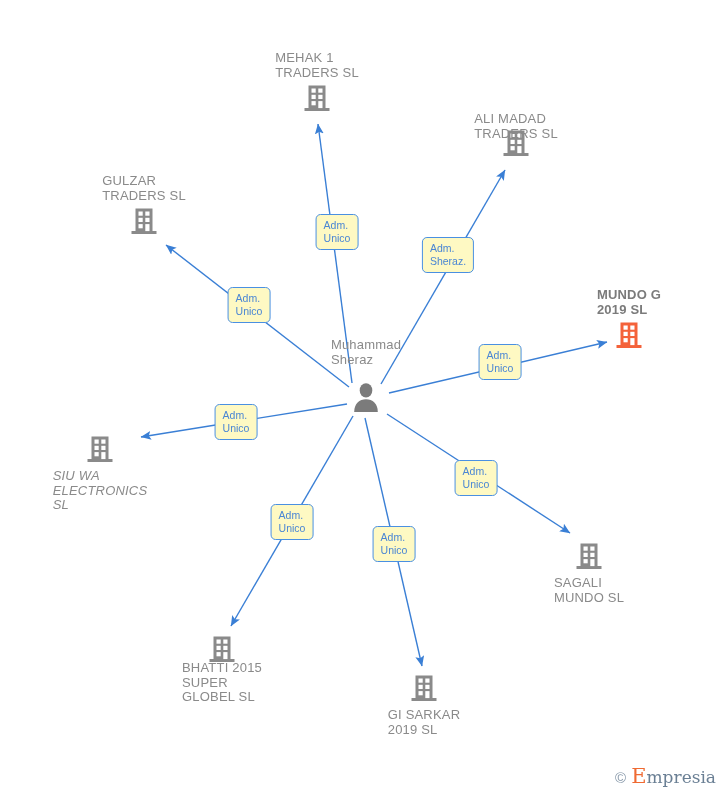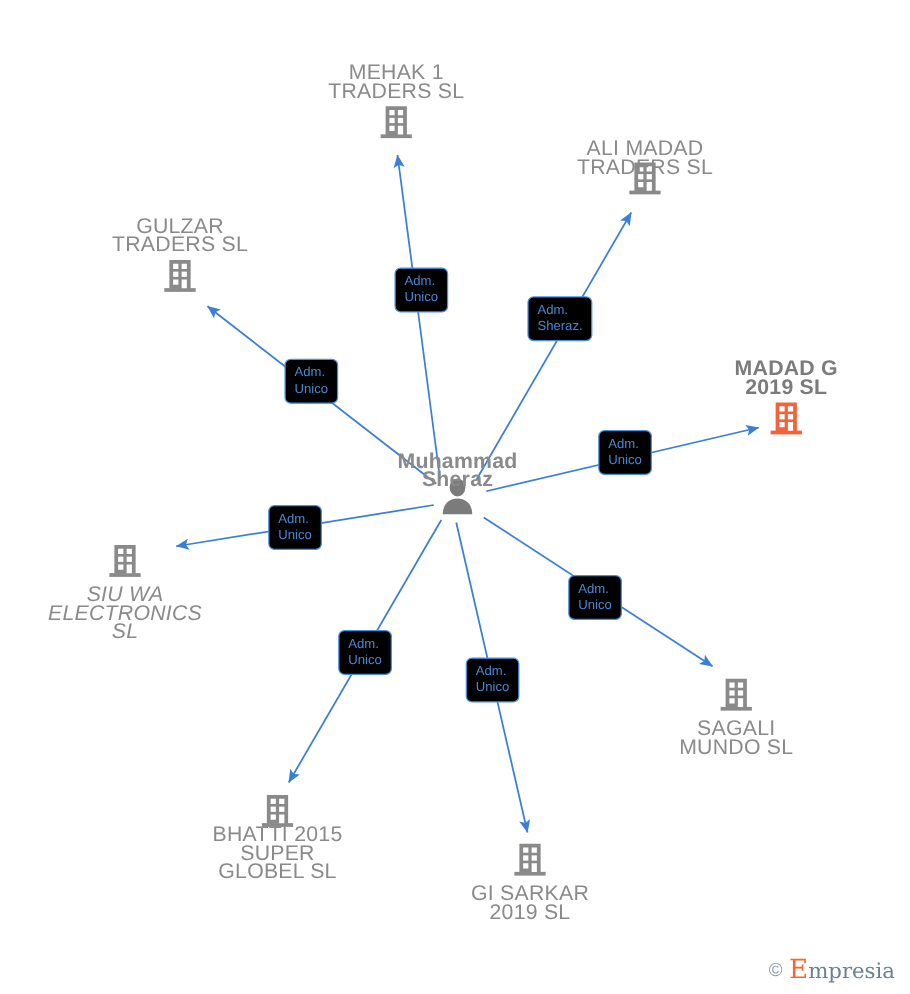--- a/index.html
+++ b/index.html
@@ -30,22 +30,21 @@
     height: 0;
   }
   .node-icon {
     position: absolute;
     transform: translate(-50%, -50%);
   }
   .node-label {
     position: absolute;
     left: 50%;
     transform: translateX(-50%);
-    text-align: center;
-    font-size: 17px;
+    font-size: 13px;
     line-height: 14.5px;
     color: #8a8a8a;
     white-space: nowrap;
     letter-spacing: 0.2px;
   }
   .node-label.above {
     bottom: 20px;
   }
   .node-label.below {
     top: 20px;
@@ -53,21 +52,21 @@
   .node.highlight .node-label {
     color: #7b7b7b;
     font-weight: bold;
   }
   .edge-label {
     position: absolute;
     transform: translate(-50%, -50%);
     box-sizing: border-box;
     border: 1.3px solid #4a90e2;
     border-radius: 5px;
-    background: #000000;
+    background: #fef9c3;
     color: #4a86d4;
     font-size: 10.5px;
     line-height: 13px;
     padding: 4px 7px 4px 7px;
     text-align: left;
     white-space: nowrap;
   }
   .edge-label span {
     display: block;
   }
@@ -172,21 +171,21 @@
             <rect x="6.5" y="2.5" width="17" height="23" fill="#f4623a"></rect>
             <rect x="2.5" y="25" width="25" height="3" fill="#f4623a"></rect>
             <rect x="9.5" y="5.5" width="4.2" height="4.2" fill="#ffffff"></rect>
             <rect x="16.3" y="5.5" width="4.2" height="4.2" fill="#ffffff"></rect>
             <rect x="9.5" y="11.8" width="4.2" height="4.2" fill="#ffffff"></rect>
             <rect x="16.3" y="11.8" width="4.2" height="4.2" fill="#ffffff"></rect>
             <rect x="9.5" y="18.1" width="4.2" height="4.2" fill="#ffffff"></rect>
             <rect x="16.3" y="18.1" width="4.2" height="7" fill="#ffffff"></rect>
           </svg></div>
         <div class="node-label above" style="bottom: 20px;">
-          <div>MADAD G</div>
+          <div>MUNDO G</div>
           <div>2019  SL</div>
         </div>
       </div>
       <div class="node" style="left: 100px; top: 451px;">
         <div class="node-icon"><svg width="30" height="30" viewBox="0 0 30 30" xmlns="http://www.w3.org/2000/svg">
             <rect x="6.5" y="2.5" width="17" height="23" fill="#8a8a8a"></rect>
             <rect x="2.5" y="25" width="25" height="3" fill="#8a8a8a"></rect>
             <rect x="9.5" y="5.5" width="4.2" height="4.2" fill="#ffffff"></rect>
             <rect x="16.3" y="5.5" width="4.2" height="4.2" fill="#ffffff"></rect>
             <rect x="9.5" y="11.8" width="4.2" height="4.2" fill="#ffffff"></rect>
@@ -247,21 +246,21 @@
         <div class="node-label below" style="top: 18px;">
           <div>GI SARKAR</div>
           <div>2019  SL</div>
         </div>
       </div>
       <div class="node" style="left: 366px; top: 399px;">
         <div class="node-icon"><svg width="32" height="30" viewBox="0 0 32 30" xmlns="http://www.w3.org/2000/svg">
             <ellipse cx="16" cy="8.4" rx="6.3" ry="7.2" fill="#7b7b7b"></ellipse>
             <path d="M4.2,30 C4.2,21.6 9.4,17.2 16,17.2 C22.6,17.2 27.8,21.6 27.8,30 Z" fill="#7b7b7b"></path>
           </svg></div>
-        <div class="node-label above" style="bottom: 8px; font-weight: bold;">
+        <div class="node-label above" style="bottom: 32px;">
           <div>Muhammad</div>
           <div>Sheraz</div>
         </div>
       </div>
     </div>
   <div id="edge-labels-layer">
       <div class="edge-label" style="left: 337px; top: 232px;">
         <span>Adm.</span>
         <span>Unico</span>
       </div>

